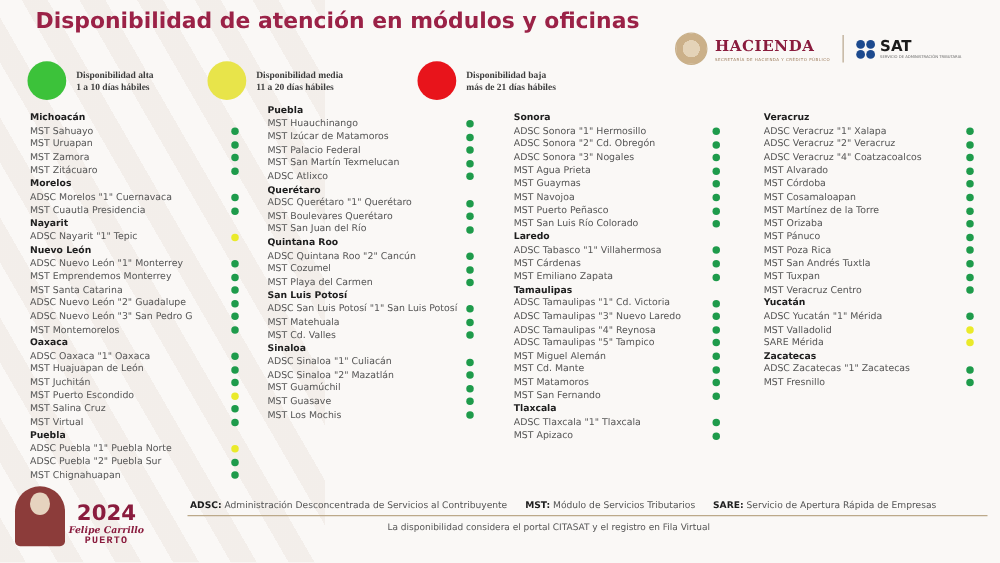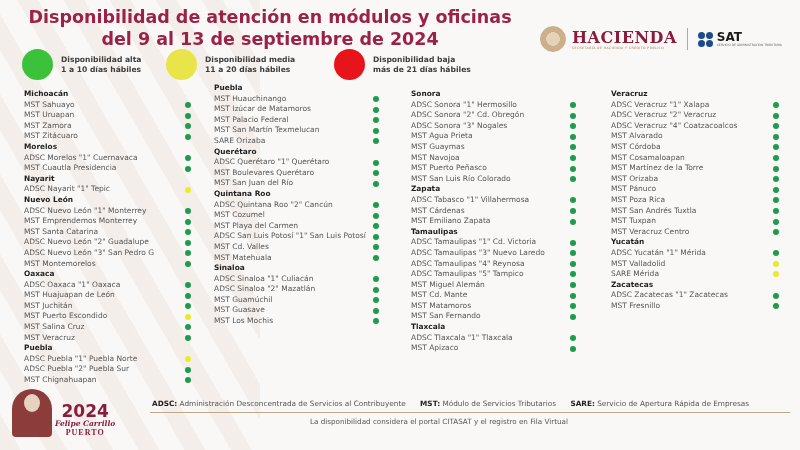--- a/index.html
+++ b/index.html
@@ -25,32 +25,32 @@
     display: flex; align-items: center;
   }
   .seal {
     width: 26px; height: 26px; border-radius: 50%;
     background: radial-gradient(circle, #e4d3b8 0 40%, #cbb089 41% 100%);
     border: 1px solid #c9b08a;
   }
   .hacienda { margin-left: 6px; display: flex; flex-direction: column; }
   .hacienda-name {
     font-family: "DejaVu Serif", serif; color: #8a1c3e; font-weight: bold;
-    font-size: 16px; letter-spacing: 0.5px; line-height: 17px;
+    font-size: 12px; letter-spacing: 0.5px; line-height: 17px;
   }
   .hacienda-sub { font-size: 3.2px; color: #9b7a5a; letter-spacing: 0.4px; }
   .logo-divider { width: 1px; height: 22px; background: #b9a890; margin: 0 10px; }
   .sat-mark { display: grid; grid-template-columns: 7px 7px; gap: 1px; }
   .sat-mark span { width: 7px; height: 7px; border-radius: 50%; background: #1d4a8e; }
   .sat-text { margin-left: 4px; display: flex; flex-direction: column; }
   .sat-name { font-weight: bold; color: #1b1b1b; font-size: 12px; line-height: 12px; }
   .sat-sub { font-size: 3px; color: #666; }
 
   .legend-item {
-    position: absolute; top: 49px; display: flex; align-items: center;
+    position: absolute; top: 49px; display: flex; align-items: center; font-family: Liberation Serif, serif;
   }
   .legend-dot { width: 31px; height: 31px; border-radius: 50%; flex-shrink: 0; }
   .legend-text {
     margin-left: 8px; font-size: 7.6px; font-weight: bold; color: #3d3d3d; line-height: 10px;
   }
 
   .column { position: absolute; top: 86px; }
   .row {
     height: 10.6px; line-height: 10.6px; font-size: 7.5px; position: relative;
     white-space: nowrap;
@@ -69,21 +69,21 @@
     width: 40px; height: 48px; background: #8c3c3a;
     border-radius: 20px 20px 4px 4px; position: relative;
   }
   .portrait::before {
     content: ""; position: absolute; left: 12px; top: 5px; width: 16px; height: 18px;
     background: #e6d3bf; border-radius: 50%;
   }
   .emblem-text { margin-left: 3px; text-align: center; color: #8a1c3e; }
   .emblem-year { font-weight: bold; font-size: 17px; line-height: 17px; }
   .emblem-name { font-family: "DejaVu Serif", serif; font-style: italic; font-weight: bold; font-size: 7.5px; line-height: 8px; }
-  .emblem-sur { font-family: Liberation Serif, serif; font-weight: bold; font-size: 8px; letter-spacing: 1px; line-height: 9px; }
+  .emblem-sur { font-family: Liberation Mono, monospace; font-weight: bold; font-size: 8px; letter-spacing: 1px; line-height: 9px; }
 
   .glossary {
     position: absolute; left: 152px; top: 399px; width: 630px;
     font-size: 7.3px; color: #555; white-space: nowrap;
   }
   .glossary b { color: #1e1e1e; }
   .glossary span.term { margin-right: 12px; }
   .foot-rule {
     position: absolute; left: 150px; top: 412px; width: 640px; height: 1px; background: #bca98a;
   }
@@ -91,21 +91,20 @@
     position: absolute; left: 310px; top: 417px; font-size: 7.2px; color: #555; white-space: nowrap;
   }
 </style>
 </head>
 <body>
 
 <div class="bg-stripes"></div>
 
 <div class="title">
   <div>Disponibilidad de atención en módulos y oficinas</div>
-  <div>del 9 al 13 de septiembre de 2024</div>
 </div>
 
 <div class="logos">
   <div class="seal"></div>
   <div class="hacienda">
     <span class="hacienda-name">HACIENDA</span>
     <span class="hacienda-sub">SECRETARÍA DE HACIENDA Y CRÉDITO PÚBLICO</span>
   </div>
   <div class="logo-divider"></div>
   <div class="sat-mark">
@@ -159,62 +158,63 @@
     <div class="row office"><span>MST Santa Catarina</span><span class="status-dot" style="left: 161px; background: rgb(30, 155, 75);"></span></div>
     <div class="row office"><span>ADSC Nuevo León "2" Guadalupe</span><span class="status-dot" style="left: 161px; background: rgb(30, 155, 75);"></span></div>
     <div class="row office"><span>ADSC Nuevo León "3" San Pedro G</span><span class="status-dot" style="left: 161px; background: rgb(30, 155, 75);"></span></div>
     <div class="row office"><span>MST Montemorelos</span><span class="status-dot" style="left: 161px; background: rgb(30, 155, 75);"></span></div>
     <div class="row state"><span>Oaxaca</span></div>
     <div class="row office"><span>ADSC Oaxaca "1" Oaxaca</span><span class="status-dot" style="left: 161px; background: rgb(30, 155, 75);"></span></div>
     <div class="row office"><span>MST Huajuapan de León</span><span class="status-dot" style="left: 161px; background: rgb(30, 155, 75);"></span></div>
     <div class="row office"><span>MST Juchitán</span><span class="status-dot" style="left: 161px; background: rgb(30, 155, 75);"></span></div>
     <div class="row office"><span>MST Puerto Escondido</span><span class="status-dot" style="left: 161px; background: rgb(234, 234, 42);"></span></div>
     <div class="row office"><span>MST Salina Cruz</span><span class="status-dot" style="left: 161px; background: rgb(30, 155, 75);"></span></div>
-    <div class="row office"><span>MST Veracruz</span><span class="status-dot" style="left: 161px; background: rgb(30, 155, 75);"></span></div>
+    <div class="row office"><span>MST Virtual</span><span class="status-dot" style="left: 161px; background: rgb(30, 155, 75);"></span></div>
     <div class="row state"><span>Puebla</span></div>
     <div class="row office"><span>ADSC Puebla "1" Puebla Norte</span><span class="status-dot" style="left: 161px; background: rgb(234, 234, 42);"></span></div>
     <div class="row office"><span>ADSC Puebla "2" Puebla Sur</span><span class="status-dot" style="left: 161px; background: rgb(30, 155, 75);"></span></div>
     <div class="row office"><span>MST Chignahuapan</span><span class="status-dot" style="left: 161px; background: rgb(30, 155, 75);"></span></div>
   </div>
 <div class="column" id="col1" style="left:214px;top:83px;">
     <div class="row state"><span>Puebla</span></div>
     <div class="row office"><span>MST Huauchinango</span><span class="status-dot" style="left: 159px; background: rgb(30, 155, 75);"></span></div>
     <div class="row office"><span>MST Izúcar de Matamoros</span><span class="status-dot" style="left: 159px; background: rgb(30, 155, 75);"></span></div>
     <div class="row office"><span>MST Palacio Federal</span><span class="status-dot" style="left: 159px; background: rgb(30, 155, 75);"></span></div>
     <div class="row office"><span>MST San Martín Texmelucan</span><span class="status-dot" style="left: 159px; background: rgb(30, 155, 75);"></span></div>
-    <div class="row office"><span>SARE Orizaba</span><span class="status-dot" style="left: 159px; background: rgb(30, 155, 75);"></span></div>
+    <div class="row office"><span>ADSC Atlixco</span><span class="status-dot" style="left: 159px; background: rgb(30, 155, 75);"></span></div>
     <div class="row state"><span>Querétaro</span></div>
     <div class="row office"><span>ADSC Querétaro "1" Querétaro</span><span class="status-dot" style="left: 159px; background: rgb(30, 155, 75);"></span></div>
     <div class="row office"><span>MST Boulevares Querétaro</span><span class="status-dot" style="left: 159px; background: rgb(30, 155, 75);"></span></div>
     <div class="row office"><span>MST San Juan del Río</span><span class="status-dot" style="left: 159px; background: rgb(30, 155, 75);"></span></div>
     <div class="row state"><span>Quintana Roo</span></div>
     <div class="row office"><span>ADSC Quintana Roo "2" Cancún</span><span class="status-dot" style="left: 159px; background: rgb(30, 155, 75);"></span></div>
     <div class="row office"><span>MST Cozumel</span><span class="status-dot" style="left: 159px; background: rgb(30, 155, 75);"></span></div>
     <div class="row office"><span>MST Playa del Carmen</span><span class="status-dot" style="left: 159px; background: rgb(30, 155, 75);"></span></div>
+    <div class="row state"><span>San Luis Potosí</span></div>
     <div class="row office"><span>ADSC San Luis Potosí "1" San Luis Potosí</span><span class="status-dot" style="left: 159px; background: rgb(30, 155, 75);"></span></div>
+    <div class="row office"><span>MST Matehuala</span><span class="status-dot" style="left: 159px; background: rgb(30, 155, 75);"></span></div>
     <div class="row office"><span>MST Cd. Valles</span><span class="status-dot" style="left: 159px; background: rgb(30, 155, 75);"></span></div>
-    <div class="row office"><span>MST Matehuala</span><span class="status-dot" style="left: 159px; background: rgb(30, 155, 75);"></span></div>
     <div class="row state"><span>Sinaloa</span></div>
     <div class="row office"><span>ADSC Sinaloa "1" Culiacán</span><span class="status-dot" style="left: 159px; background: rgb(30, 155, 75);"></span></div>
     <div class="row office"><span>ADSC Sinaloa "2" Mazatlán</span><span class="status-dot" style="left: 159px; background: rgb(30, 155, 75);"></span></div>
     <div class="row office"><span>MST Guamúchil</span><span class="status-dot" style="left: 159px; background: rgb(30, 155, 75);"></span></div>
     <div class="row office"><span>MST Guasave</span><span class="status-dot" style="left: 159px; background: rgb(30, 155, 75);"></span></div>
     <div class="row office"><span>MST Los Mochis</span><span class="status-dot" style="left: 159px; background: rgb(30, 155, 75);"></span></div>
   </div>
 <div class="column" id="col2" style="left:411px;top:89px;">
     <div class="row state"><span>Sonora</span></div>
     <div class="row office"><span>ADSC Sonora "1" Hermosillo</span><span class="status-dot" style="left: 159px; background: rgb(30, 155, 75);"></span></div>
     <div class="row office"><span>ADSC Sonora "2" Cd. Obregón</span><span class="status-dot" style="left: 159px; background: rgb(30, 155, 75);"></span></div>
     <div class="row office"><span>ADSC Sonora "3" Nogales</span><span class="status-dot" style="left: 159px; background: rgb(30, 155, 75);"></span></div>
     <div class="row office"><span>MST Agua Prieta</span><span class="status-dot" style="left: 159px; background: rgb(30, 155, 75);"></span></div>
     <div class="row office"><span>MST Guaymas</span><span class="status-dot" style="left: 159px; background: rgb(30, 155, 75);"></span></div>
     <div class="row office"><span>MST Navojoa</span><span class="status-dot" style="left: 159px; background: rgb(30, 155, 75);"></span></div>
     <div class="row office"><span>MST Puerto Peñasco</span><span class="status-dot" style="left: 159px; background: rgb(30, 155, 75);"></span></div>
     <div class="row office"><span>MST San Luis Río Colorado</span><span class="status-dot" style="left: 159px; background: rgb(30, 155, 75);"></span></div>
-    <div class="row state"><span>Zapata</span></div>
+    <div class="row state"><span>Laredo</span></div>
     <div class="row office"><span>ADSC Tabasco "1" Villahermosa</span><span class="status-dot" style="left: 159px; background: rgb(30, 155, 75);"></span></div>
     <div class="row office"><span>MST Cárdenas</span><span class="status-dot" style="left: 159px; background: rgb(30, 155, 75);"></span></div>
     <div class="row office"><span>MST Emiliano Zapata</span><span class="status-dot" style="left: 159px; background: rgb(30, 155, 75);"></span></div>
     <div class="row state"><span>Tamaulipas</span></div>
     <div class="row office"><span>ADSC Tamaulipas "1" Cd. Victoria</span><span class="status-dot" style="left: 159px; background: rgb(30, 155, 75);"></span></div>
     <div class="row office"><span>ADSC Tamaulipas "3" Nuevo Laredo</span><span class="status-dot" style="left: 159px; background: rgb(30, 155, 75);"></span></div>
     <div class="row office"><span>ADSC Tamaulipas "4" Reynosa</span><span class="status-dot" style="left: 159px; background: rgb(30, 155, 75);"></span></div>
     <div class="row office"><span>ADSC Tamaulipas "5" Tampico</span><span class="status-dot" style="left: 159px; background: rgb(30, 155, 75);"></span></div>
     <div class="row office"><span>MST Miguel Alemán</span><span class="status-dot" style="left: 159px; background: rgb(30, 155, 75);"></span></div>
     <div class="row office"><span>MST Cd. Mante</span><span class="status-dot" style="left: 159px; background: rgb(30, 155, 75);"></span></div>

